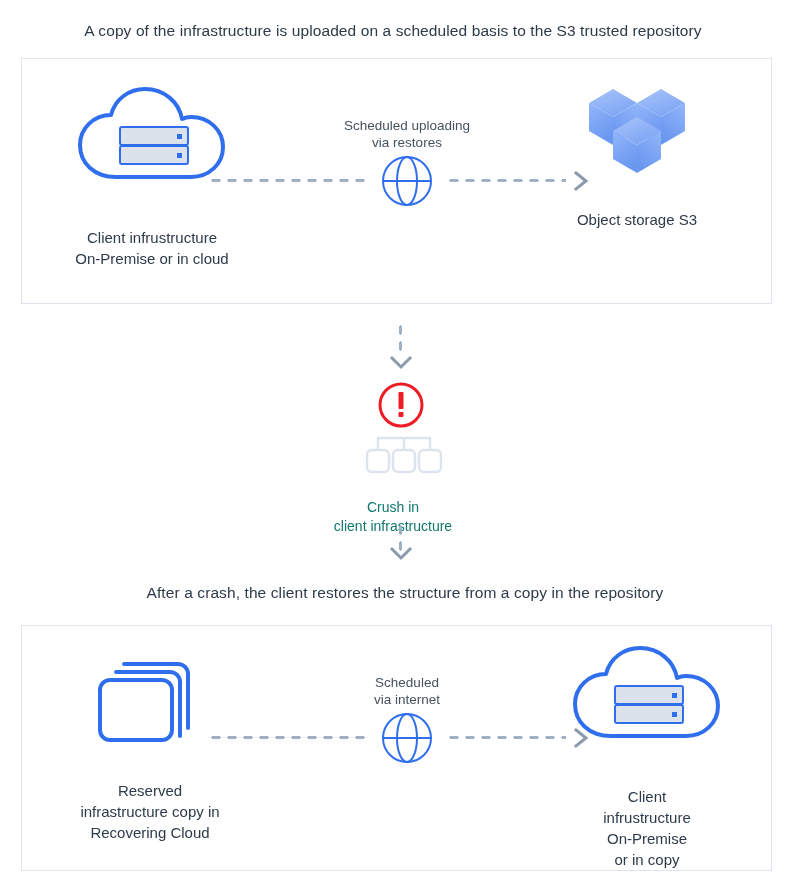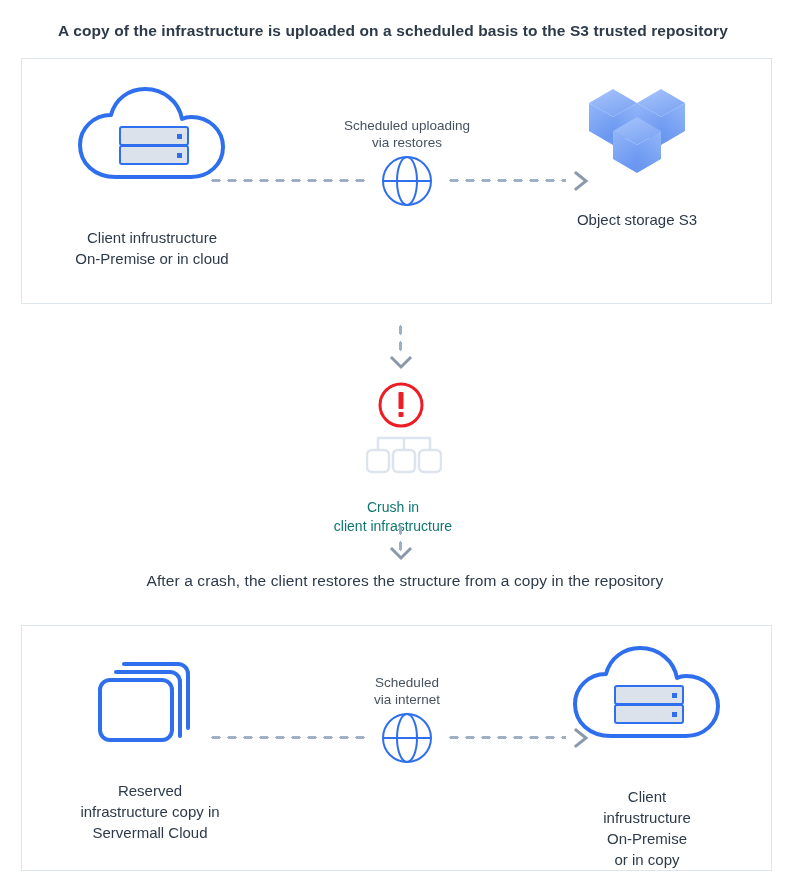--- a/index.html
+++ b/index.html
@@ -11,22 +11,22 @@
   .page { position: relative; width: 786px; height: 891px; overflow: hidden; }
 
   .caption {
     position: absolute;
     left: 0; right: 0;
     text-align: center;
     font-size: 15.5px;
     color: #2d3a4a;
     letter-spacing: .1px;
   }
-  #caption-top { top: 22px; font-weight: bold; }
-  #caption-bottom { top: 572px; padding-left: 24px; }
+  #caption-top { top: 22px; }
+  #caption-bottom { top: 584px; padding-left: 24px; }
 
   .panel {
     position: absolute;
     left: 21px;
     width: 751px;
     background: #ffffff;
     border: 1px solid #dfe5ec;
   }
   #panel-upload  { top: 58px;  height: 246px; }
   #panel-restore { top: 625px; height: 246px; }
@@ -214,21 +214,21 @@
     <div class="node" style="left: 18px; top: 22px; width: 220px;">
       <span class="icon-wrap">
         <svg width="120" height="100" viewBox="0 0 120 100">
           <path d="M34 16 h54 a10 10 0 0 1 10 10 v54" fill="none" stroke="#2f6fed" stroke-width="4" stroke-linecap="round"></path>
           <path d="M26 24 h54 a10 10 0 0 1 10 10 v54" fill="none" stroke="#2f6fed" stroke-width="4" stroke-linecap="round"></path>
           <rect x="10" y="32" width="72" height="60" rx="10" fill="#ffffff" stroke="#2f6fed" stroke-width="4"></rect>
         </svg>
       </span>
       <div class="node-label">Reserved
 infrastructure copy in
-Servermall Cloud</div>
+Recovering Cloud</div>
     </div>
 
     <div class="flow-label" style="left: 305px; top: 48px; width: 160px;">Scheduled
 via internet</div>
 
     <div style="position:absolute; left:359px; top:86px;">
       <svg width="52" height="52" viewBox="0 0 52 52">
         <circle cx="26" cy="26" r="24" fill="none" stroke="#2f6fed" stroke-width="2"></circle>
         <ellipse cx="26" cy="26" rx="10" ry="24" fill="none" stroke="#2f6fed" stroke-width="2"></ellipse>
         <line x1="2" y1="26" x2="50" y2="26" stroke="#2f6fed" stroke-width="2"></line>

